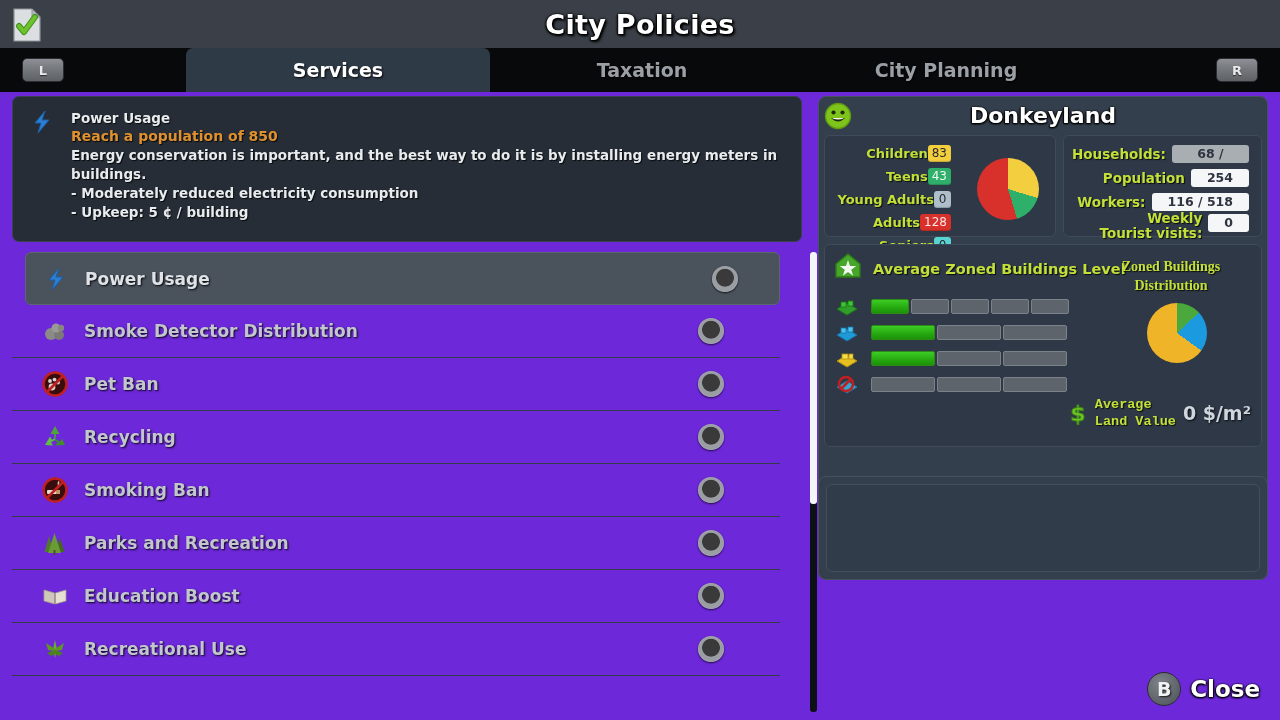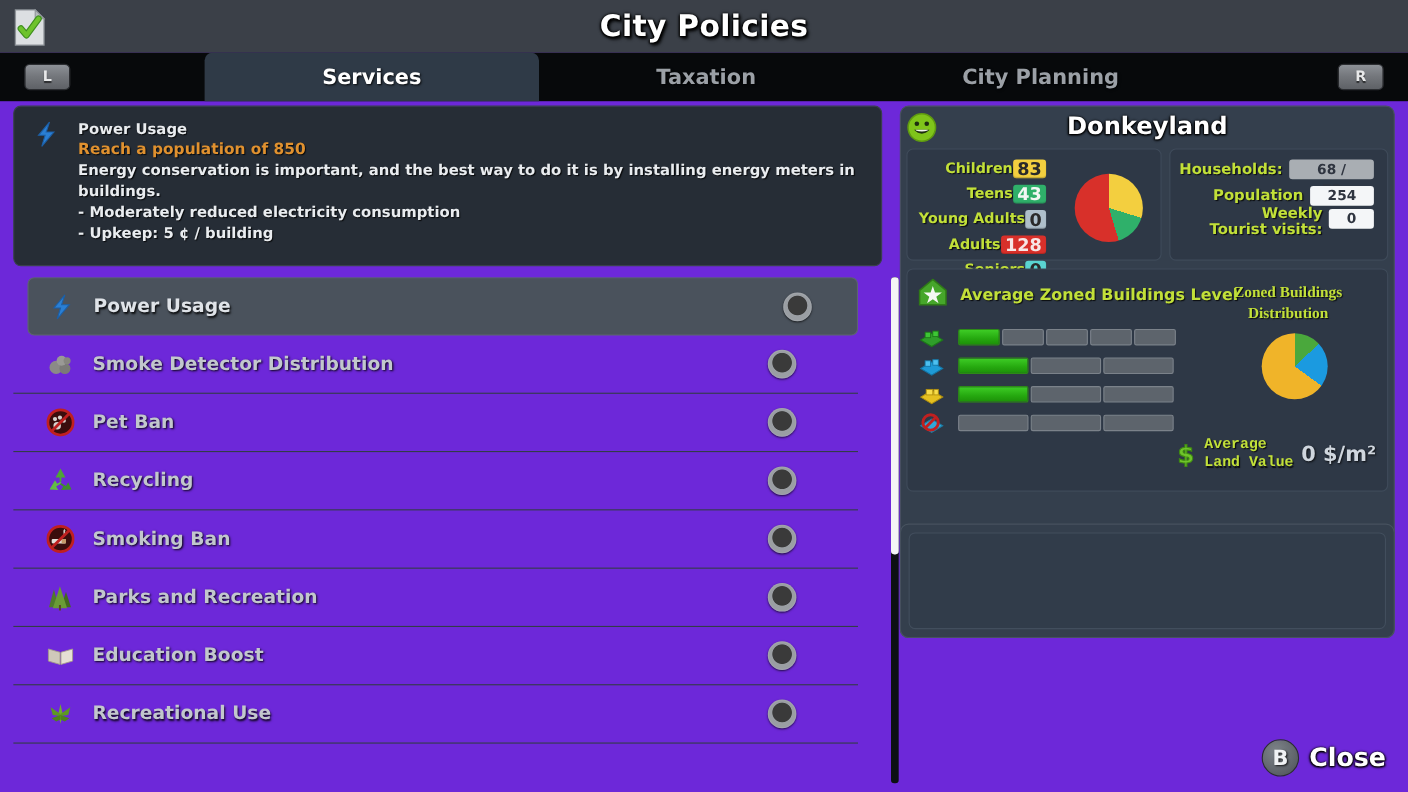--- a/index.html
+++ b/index.html
@@ -142,21 +142,21 @@
 
   .demo-list { width: 118px; }
   .demo-item {
     display: flex; align-items: center; justify-content: flex-end; gap: 0;
     height: 23px;
   }
   .demo-label { font-size: 13px; font-weight: bold; color: #c2e039;
       text-shadow: 1px 1px 1px rgba(0,0,0,.8); }
   .chip {
     display: inline-block; min-width: 17px; padding: 0 4px; height: 17px; line-height: 17px;
-    border-radius: 3px; font-size: 16px; font-weight: bold; text-align: center;
+    border-radius: 3px; font-size: 12px; font-weight: normal; text-align: center;
     color: #2a2a2a; box-shadow: inset 0 -1px 1px rgba(0,0,0,.2);
   }
   .demo-pie { position: absolute; right: 16px; top: 22px; width: 62px; height: 62px; border-radius: 50%; }
 
   .house-list { }
   .house-item {
     display: flex; align-items: center; justify-content: flex-end; gap: 6px;
     height: 24px; padding-right: 4px;
   }
   .house-label { font-size: 13.5px; font-weight: bold; color: #c2e039; text-align: right;
@@ -435,20 +435,24 @@
         <div class="house-list">
           <div class="house-item">
             <span class="house-label">Households:</span>
             <span class="chip-light" style="background:#a9aeb3">68 / 73</span>
           </div>
           <div class="house-item">
             <span class="house-label">Population</span>
             <span class="chip-light" style="background:#f4f6f8">254</span>
           </div>
           <div class="house-item">
+            <span class="house-label">Workers:</span>
+            <span class="chip-light" style="background:#f4f6f8">116 / 518</span>
+          </div>
+          <div class="house-item">
             <span class="house-label" style="white-space:pre-line">Weekly
 Tourist visits:</span>
             <span class="chip-light" style="background:#f4f6f8;align-self:flex-start">0</span>
           </div>
         </div>
       </div>
     </div>
 
     <div class="zoned-box">
       <div class="star-icon">

